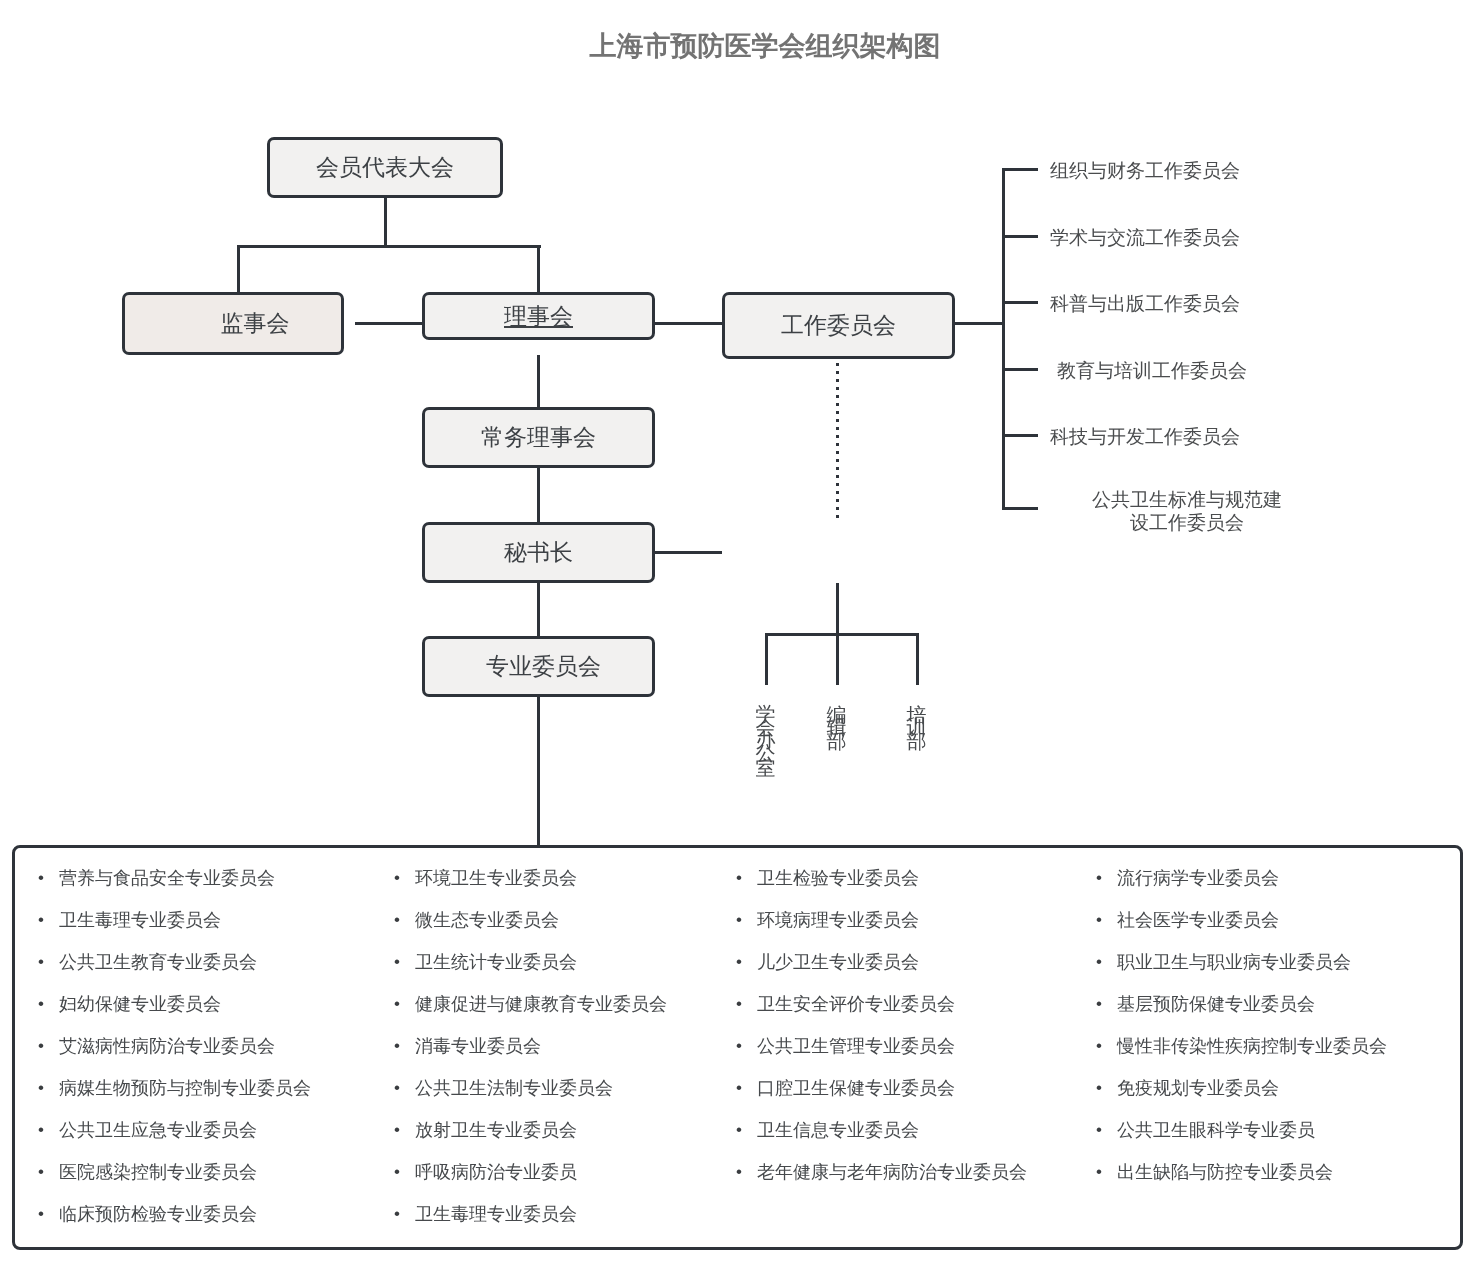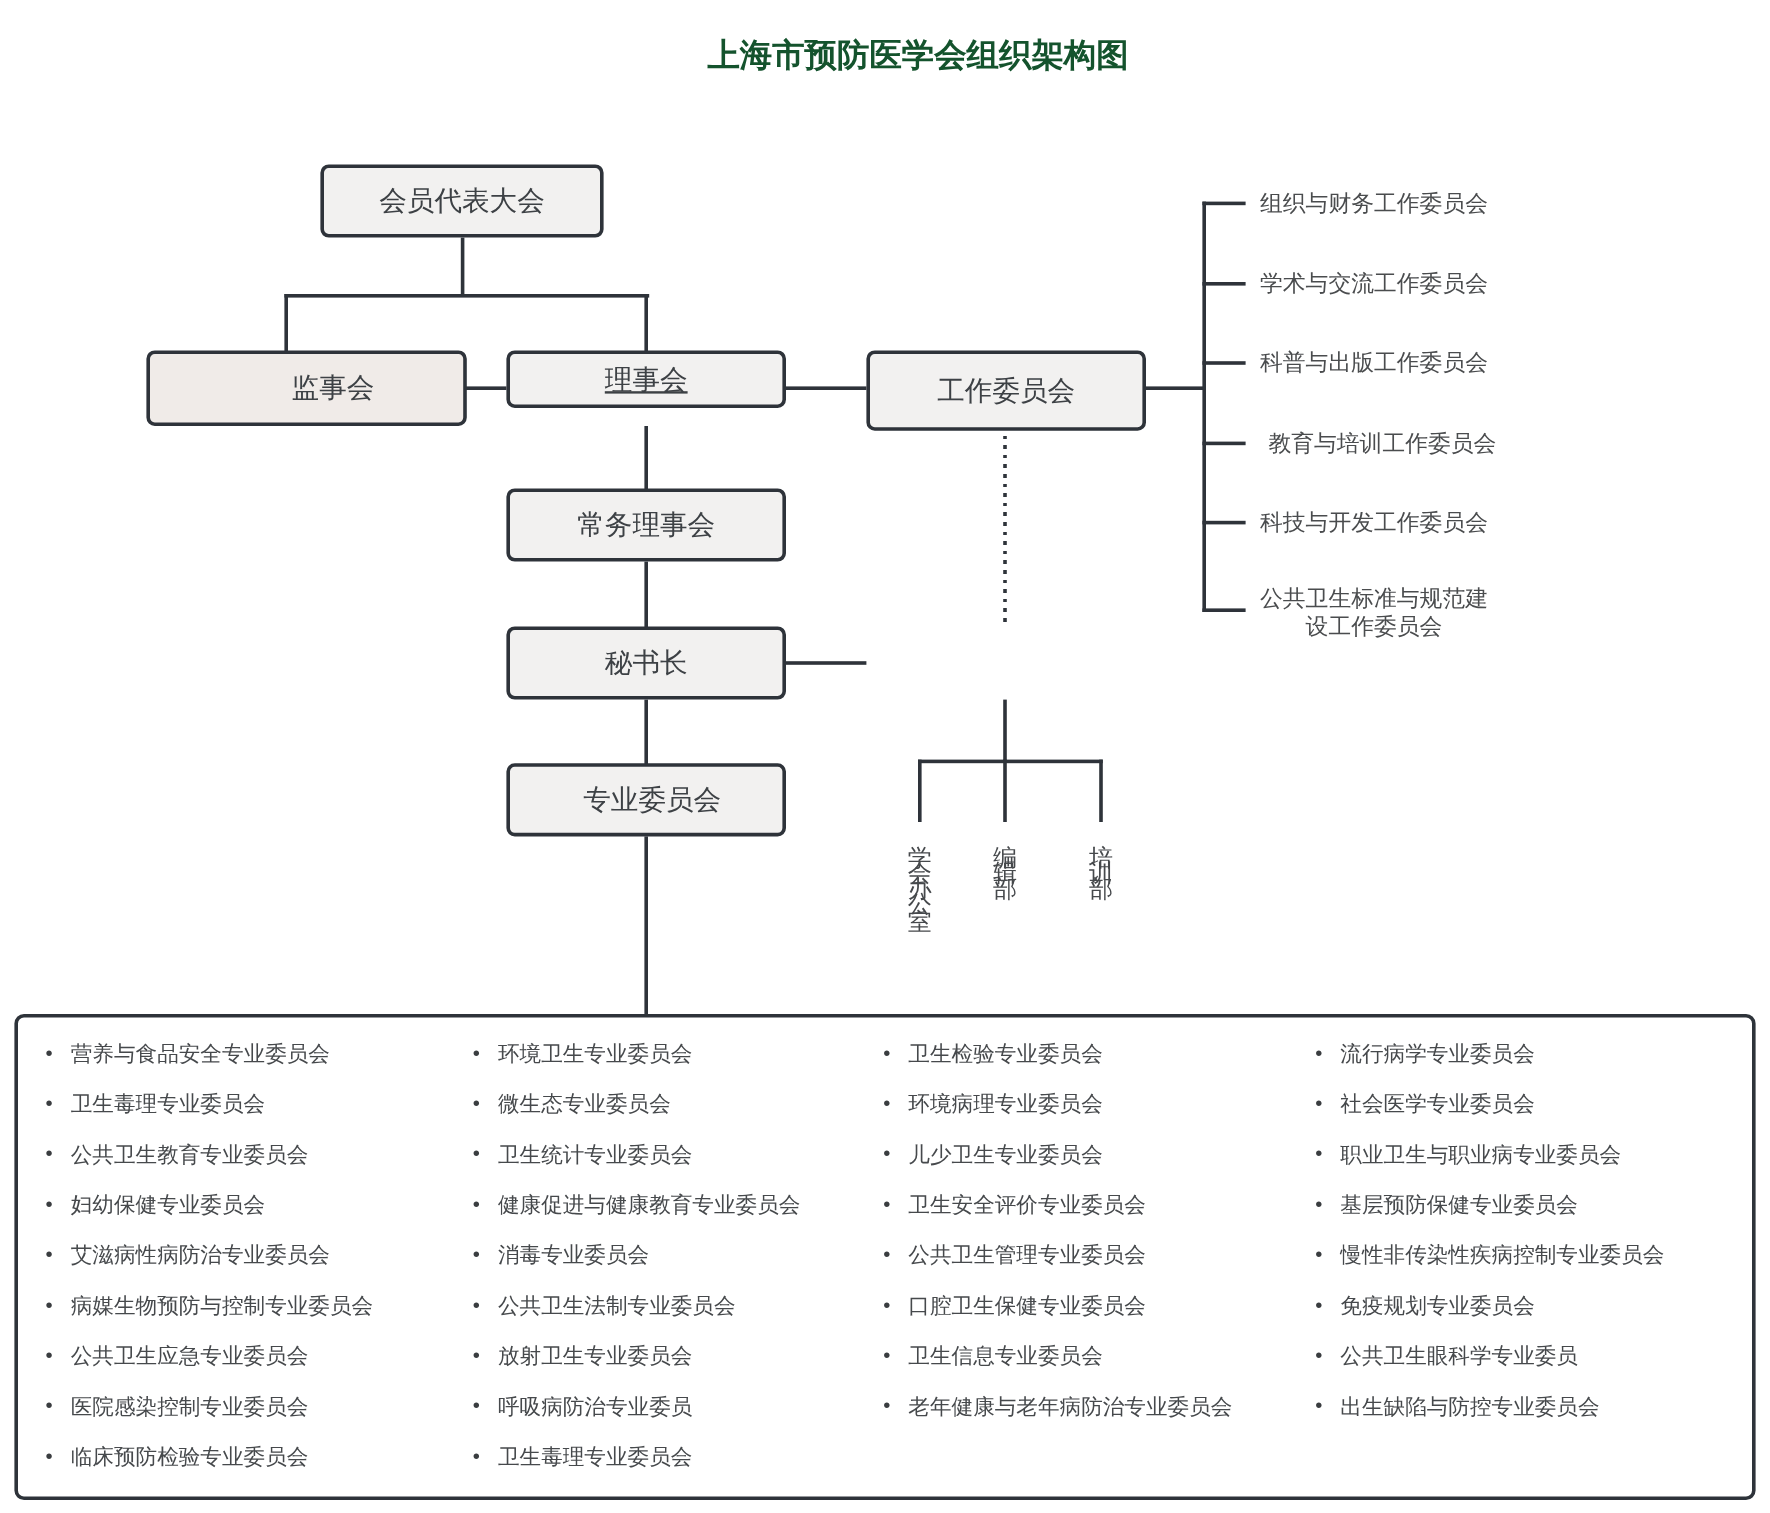--- a/index.html
+++ b/index.html
@@ -12,21 +12,21 @@
     background: #ffffff;
     overflow: hidden;
   }
   .title {
     position: absolute;
     top: 28px;
     left: 765px;
     transform: translateX(-50%);
     font-size: 27px;
     font-weight: bold;
-    color: #14532d;
+    color: #737373;
     white-space: nowrap;
   }
   .node {
     position: absolute;
     border: 3px solid #2e333a;
     border-radius: 7px;
     background: #f2f1f0;
     display: flex;
     align-items: center;
     justify-content: center;
@@ -117,33 +117,33 @@
   <div class="hline" style="left:1002px; top:368px; width:36px;"></div>
   <div class="hline" style="left:1002px; top:434px; width:36px;"></div>
   <div class="hline" style="left:1002px; top:507px; width:36px;"></div>
   <div class="vline" style="left:836px; top:583px; height:52px;"></div>
   <div class="hline" style="left:765px; top:633px; width:154px;"></div>
   <div class="vline" style="left:765px; top:633px; height:52px;"></div>
   <div class="vline" style="left:836px; top:633px; height:52px;"></div>
   <div class="vline" style="left:916px; top:633px; height:52px;"></div>
 
   <div class="node" style="left:267px; top:137px; width:236px; height:61px;">会员代表大会</div>
-  <div class="node warm" style="left:122px; top:292px; width:267px; height:63px;padding-left:44px;">监事会</div>
+  <div class="node warm" style="left:122px; top:292px; width:222px; height:63px;padding-left:44px;">监事会</div>
   <div class="node" style="left:422px; top:292px; width:233px; height:48px;text-decoration:underline;">理事会</div>
   <div class="node" style="left:722px; top:292px; width:233px; height:67px;">工作委员会</div>
   <div class="node" style="left:422px; top:407px; width:233px; height:61px;font-family:Liberation Serif, serif;">常务理事会</div>
   <div class="node" style="left:422px; top:522px; width:233px; height:61px;text-align:center;">秘书长</div>
   <div class="node" style="left:422px; top:636px; width:233px; height:61px;padding-left:10px;">专业委员会</div>
 
   <div class="wc-label" style="top:170px;">组织与财务工作委员会</div>
   <div class="wc-label" style="top:237px;">学术与交流工作委员会</div>
   <div class="wc-label" style="top:303px;">科普与出版工作委员会</div>
   <div class="wc-label" style="top:370px;text-align:right;">教育与培训工作委员会</div>
   <div class="wc-label" style="top:436px;">科技与开发工作委员会</div>
-  <div class="wc-label" style="top:511px;">公共卫生标准与规范建设工作委员会</div>
+  <div class="wc-label" style="top:511px;margin-left:42px;">公共卫生标准与规范建设工作委员会</div>
 
   <div class="dept-label" style="left:753px; top:688px;">学会办公室</div>
   <div class="dept-label" style="left:824px; top:688px;">编辑部</div>
   <div class="dept-label" style="left:904px; top:688px;">培训部</div>
 
   <div class="bigbox"></div>
 
   <ul class="pc-col" style="left:38px;">
     <li>
         <span class="bullet">•</span>

